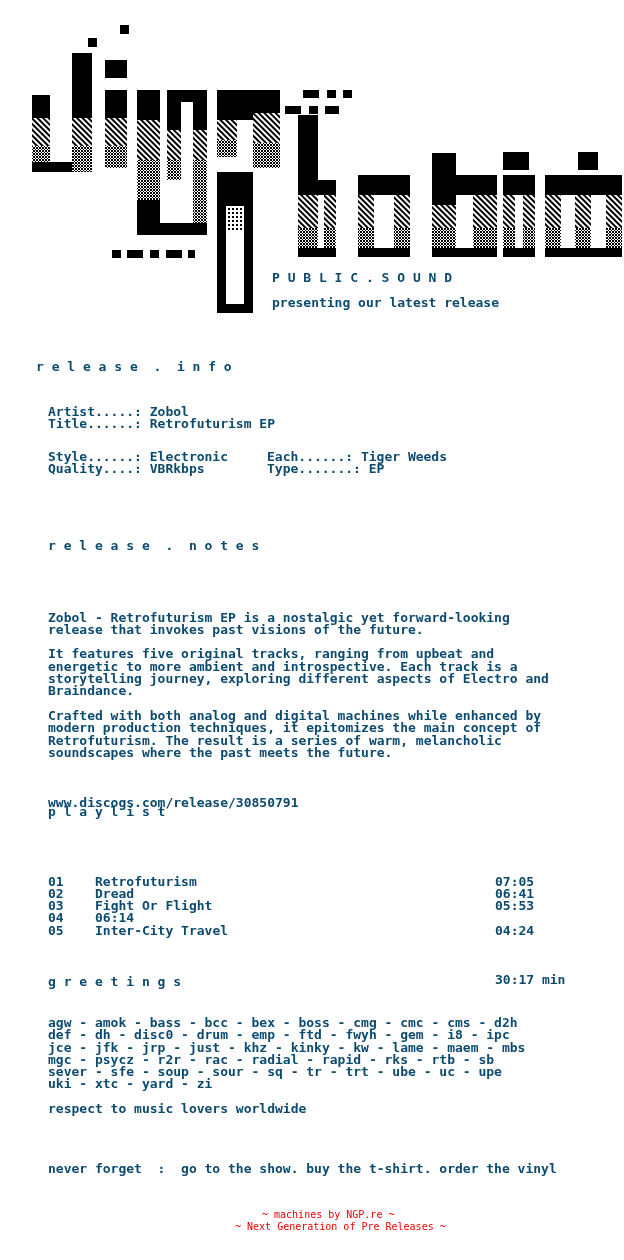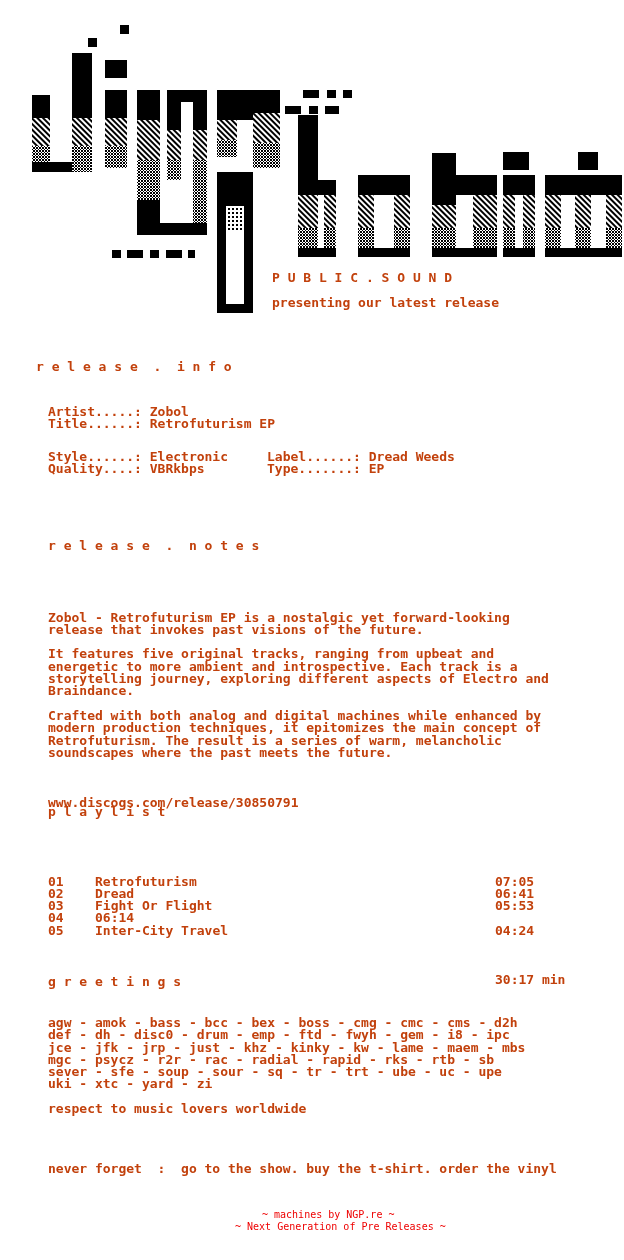--- a/index.html
+++ b/index.html
@@ -1,19 +1,19 @@
 <!DOCTYPE html>
 <html><head>
 <meta charset="utf-8">
 <style>
   html,body{margin:0;padding:0;background:#fff;}
   .page{position:relative;width:624px;height:1260px;background:#fff;overflow:hidden;
         font-family:"DejaVu Sans Mono",monospace;}
   .abs{position:absolute;}
-  .t{font:bold 13px/12.3px "DejaVu Sans Mono",monospace;color:#c2410c;white-space:pre;}
+  .t{font:bold 13px/12.3px "DejaVu Sans Mono",monospace;color:#0c4a6e;white-space:pre;}
   .line{min-height:12.3px;white-space:pre;}
   .grid-row{display:flex;}
   .grid-row .cl{display:inline-block;width:219px;white-space:pre;}
   .grid-row .cr{white-space:pre;}
   .track-row{display:flex;}
   .track-row .tn{display:inline-block;width:47px;white-space:pre;}
   .track-row .tt{display:inline-block;width:400px;white-space:pre;}
   .track-row .td{white-space:pre;}
   .total{margin-top:12.3px;padding-left:447px;white-space:pre;}
   .url{margin-top:13px;white-space:pre;}
@@ -146,21 +146,21 @@
 
   <div class="t abs" style="left:272px;top:272px">P U B L I C . S O U N D</div>
   <div class="t abs" style="left:272px;top:297px">presenting our latest release</div>
 
   <div class="t abs" style="left:36px;top:361px">r e l e a s e  .  i n f o</div>
 
   <div class="t abs" style="left:48px;top:406px"><div class="line">Artist.....: Zobol</div><div class="line">Title......: Retrofuturism EP</div></div>
 
   <div class="t abs" style="left:48px;top:451px"><div class="grid-row line">
       <span class="cl">Style......: Electronic</span>
-      <span class="cr">Label......: Dread Weeds</span>
+      <span class="cr">Each......: Tiger Weeds</span>
     </div><div class="grid-row line">
       <span class="cl">Quality....: VBRkbps</span>
       <span class="cr">Type.......: EP</span>
     </div></div>
 
   <div class="t abs" style="left:48px;top:540px">r e l e a s e  .  n o t e s</div>
 
   <div class="t abs" style="left:48px;top:587px">
     <div><div class="line">Zobol - Retrofuturism EP is a nostalgic yet forward-looking</div><div class="line">release that invokes past visions of the future.</div><div class="line"></div><div class="line">It features five original tracks, ranging from upbeat and</div><div class="line">energetic to more ambient and introspective. Each track is a</div><div class="line">storytelling journey, exploring different aspects of Electro and</div><div class="line">Braindance.</div><div class="line"></div><div class="line">Crafted with both analog and digital machines while enhanced by</div><div class="line">modern production techniques, it epitomizes the main concept of</div><div class="line">Retrofuturism. The result is a series of warm, melancholic</div><div class="line">soundscapes where the past meets the future.</div></div>
     <div class="url">www.discogs.com/release/30850791</div>

